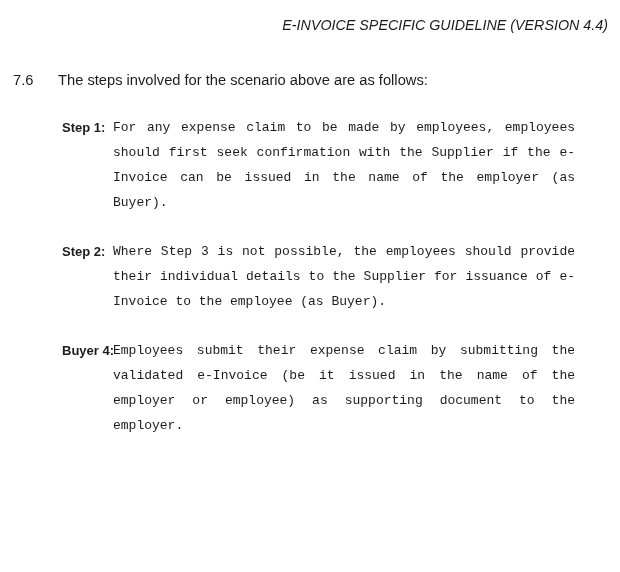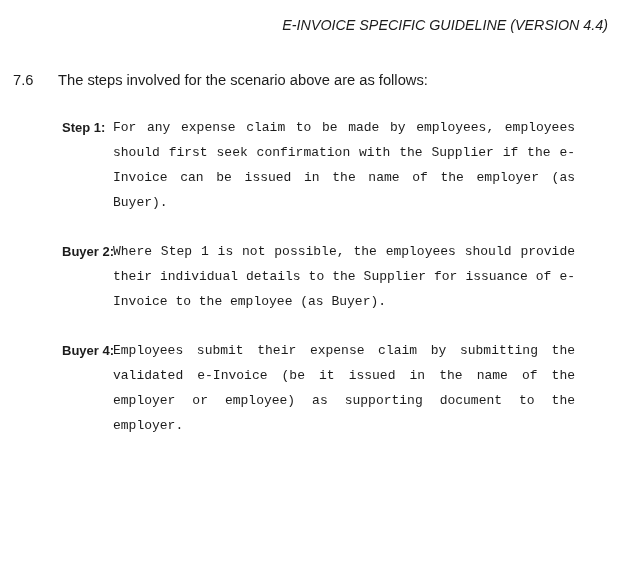--- a/index.html
+++ b/index.html
@@ -87,23 +87,23 @@
   <div class="steps">
 
     <div class="step">
       <span class="step-label">Step 1:</span>
       <div class="step-body">
         <p>For any expense claim to be made by employees, employees should first seek confirmation with the Supplier if the e-Invoice can be issued in the name of the employer (as Buyer).</p>
       </div>
     </div>
 
     <div class="step">
-      <span class="step-label">Buyer 2:</span>
+      <span class="step-label">Step 2:</span>
       <div class="step-body">
-        <p>Where Step 1 is not possible, the employees should provide their individual details to the Supplier for issuance of e-Invoice to the employee (as Buyer).</p>
+        <p>Where Step 3 is not possible, the employees should provide their individual details to the Supplier for issuance of e-Invoice to the employee (as Buyer).</p>
       </div>
     </div>
 
 
     <div class="step">
       <span class="step-label">Buyer 4:</span>
       <div class="step-body">
         <p>Employees submit their expense claim by submitting the validated e-Invoice (be it issued in the name of the employer or employee) as supporting document to the employer.</p>
       </div>
     </div>

